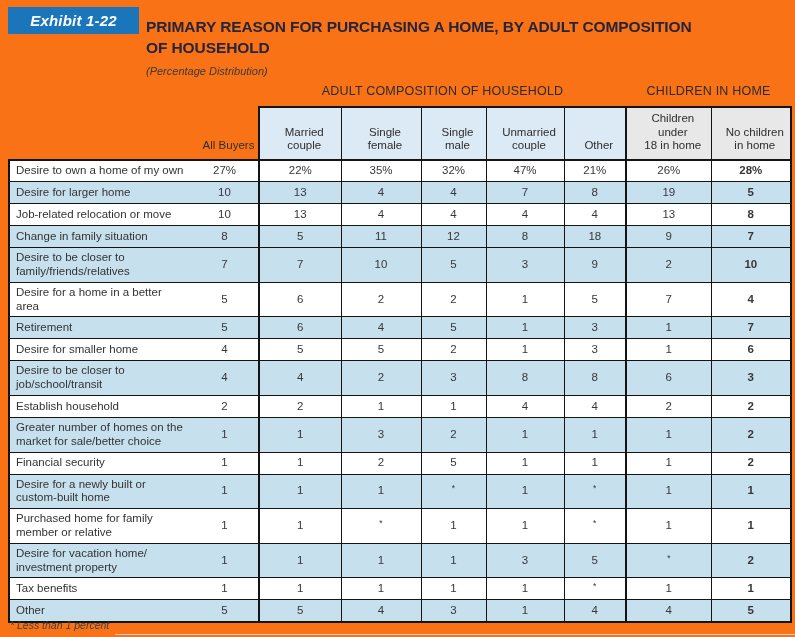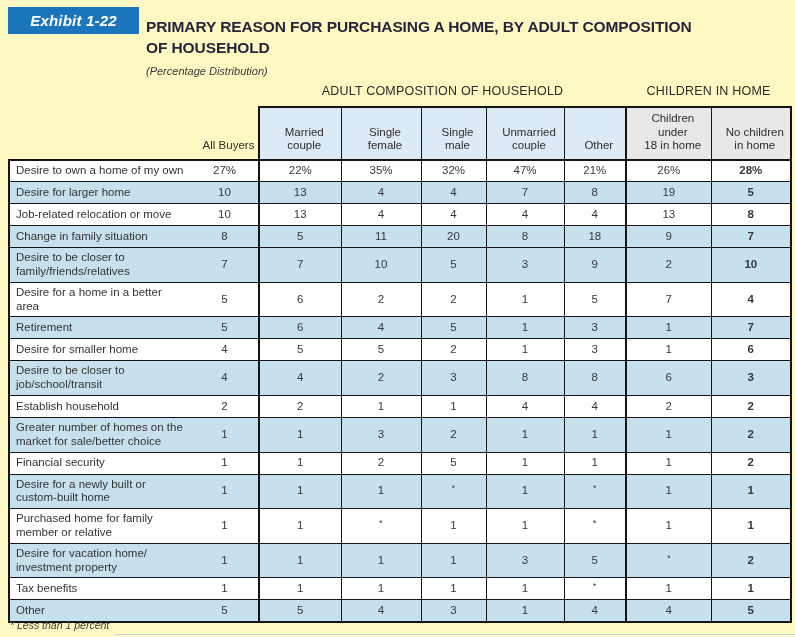--- a/index.html
+++ b/index.html
@@ -9,21 +9,21 @@
     --header-gray: #E8E8E8;
     --bc: #141414;
     --ink: #37373a;
   }
   * { box-sizing: border-box; margin: 0; padding: 0; }
   html, body { background: #fff; }
   .page {
     position: relative;
     width: 795px;
     height: 637px;
-    background: #fef9c3;
+    background: #f97316;
     font-family: "Liberation Sans", sans-serif;
     overflow: hidden;
   }
   .badge {
     position: absolute;
     left: 8px; top: 7px;
     width: 131px; height: 27px;
     background: var(--badge-blue);
     color: #ffffff;
     font-weight: bold;
@@ -209,21 +209,21 @@
           <td class="val c5">4</td>
           <td class="val c6">4</td>
           <td class="val c7">13</td>
           <td class="val c8">8</td>
         </tr>
         <tr class="stripe">
           <td class="label c0">Change in family situation</td>
           <td class="val c1">8</td>
           <td class="val c2">5</td>
           <td class="val c3">11</td>
-          <td class="val c4">20</td>
+          <td class="val c4">12</td>
           <td class="val c5">8</td>
           <td class="val c6">18</td>
           <td class="val c7">9</td>
           <td class="val c8">7</td>
         </tr>
         <tr class="stripe">
           <td class="label c0">Desire to be closer to family/friends/relatives</td>
           <td class="val c1">7</td>
           <td class="val c2">7</td>
           <td class="val c3">10</td>

